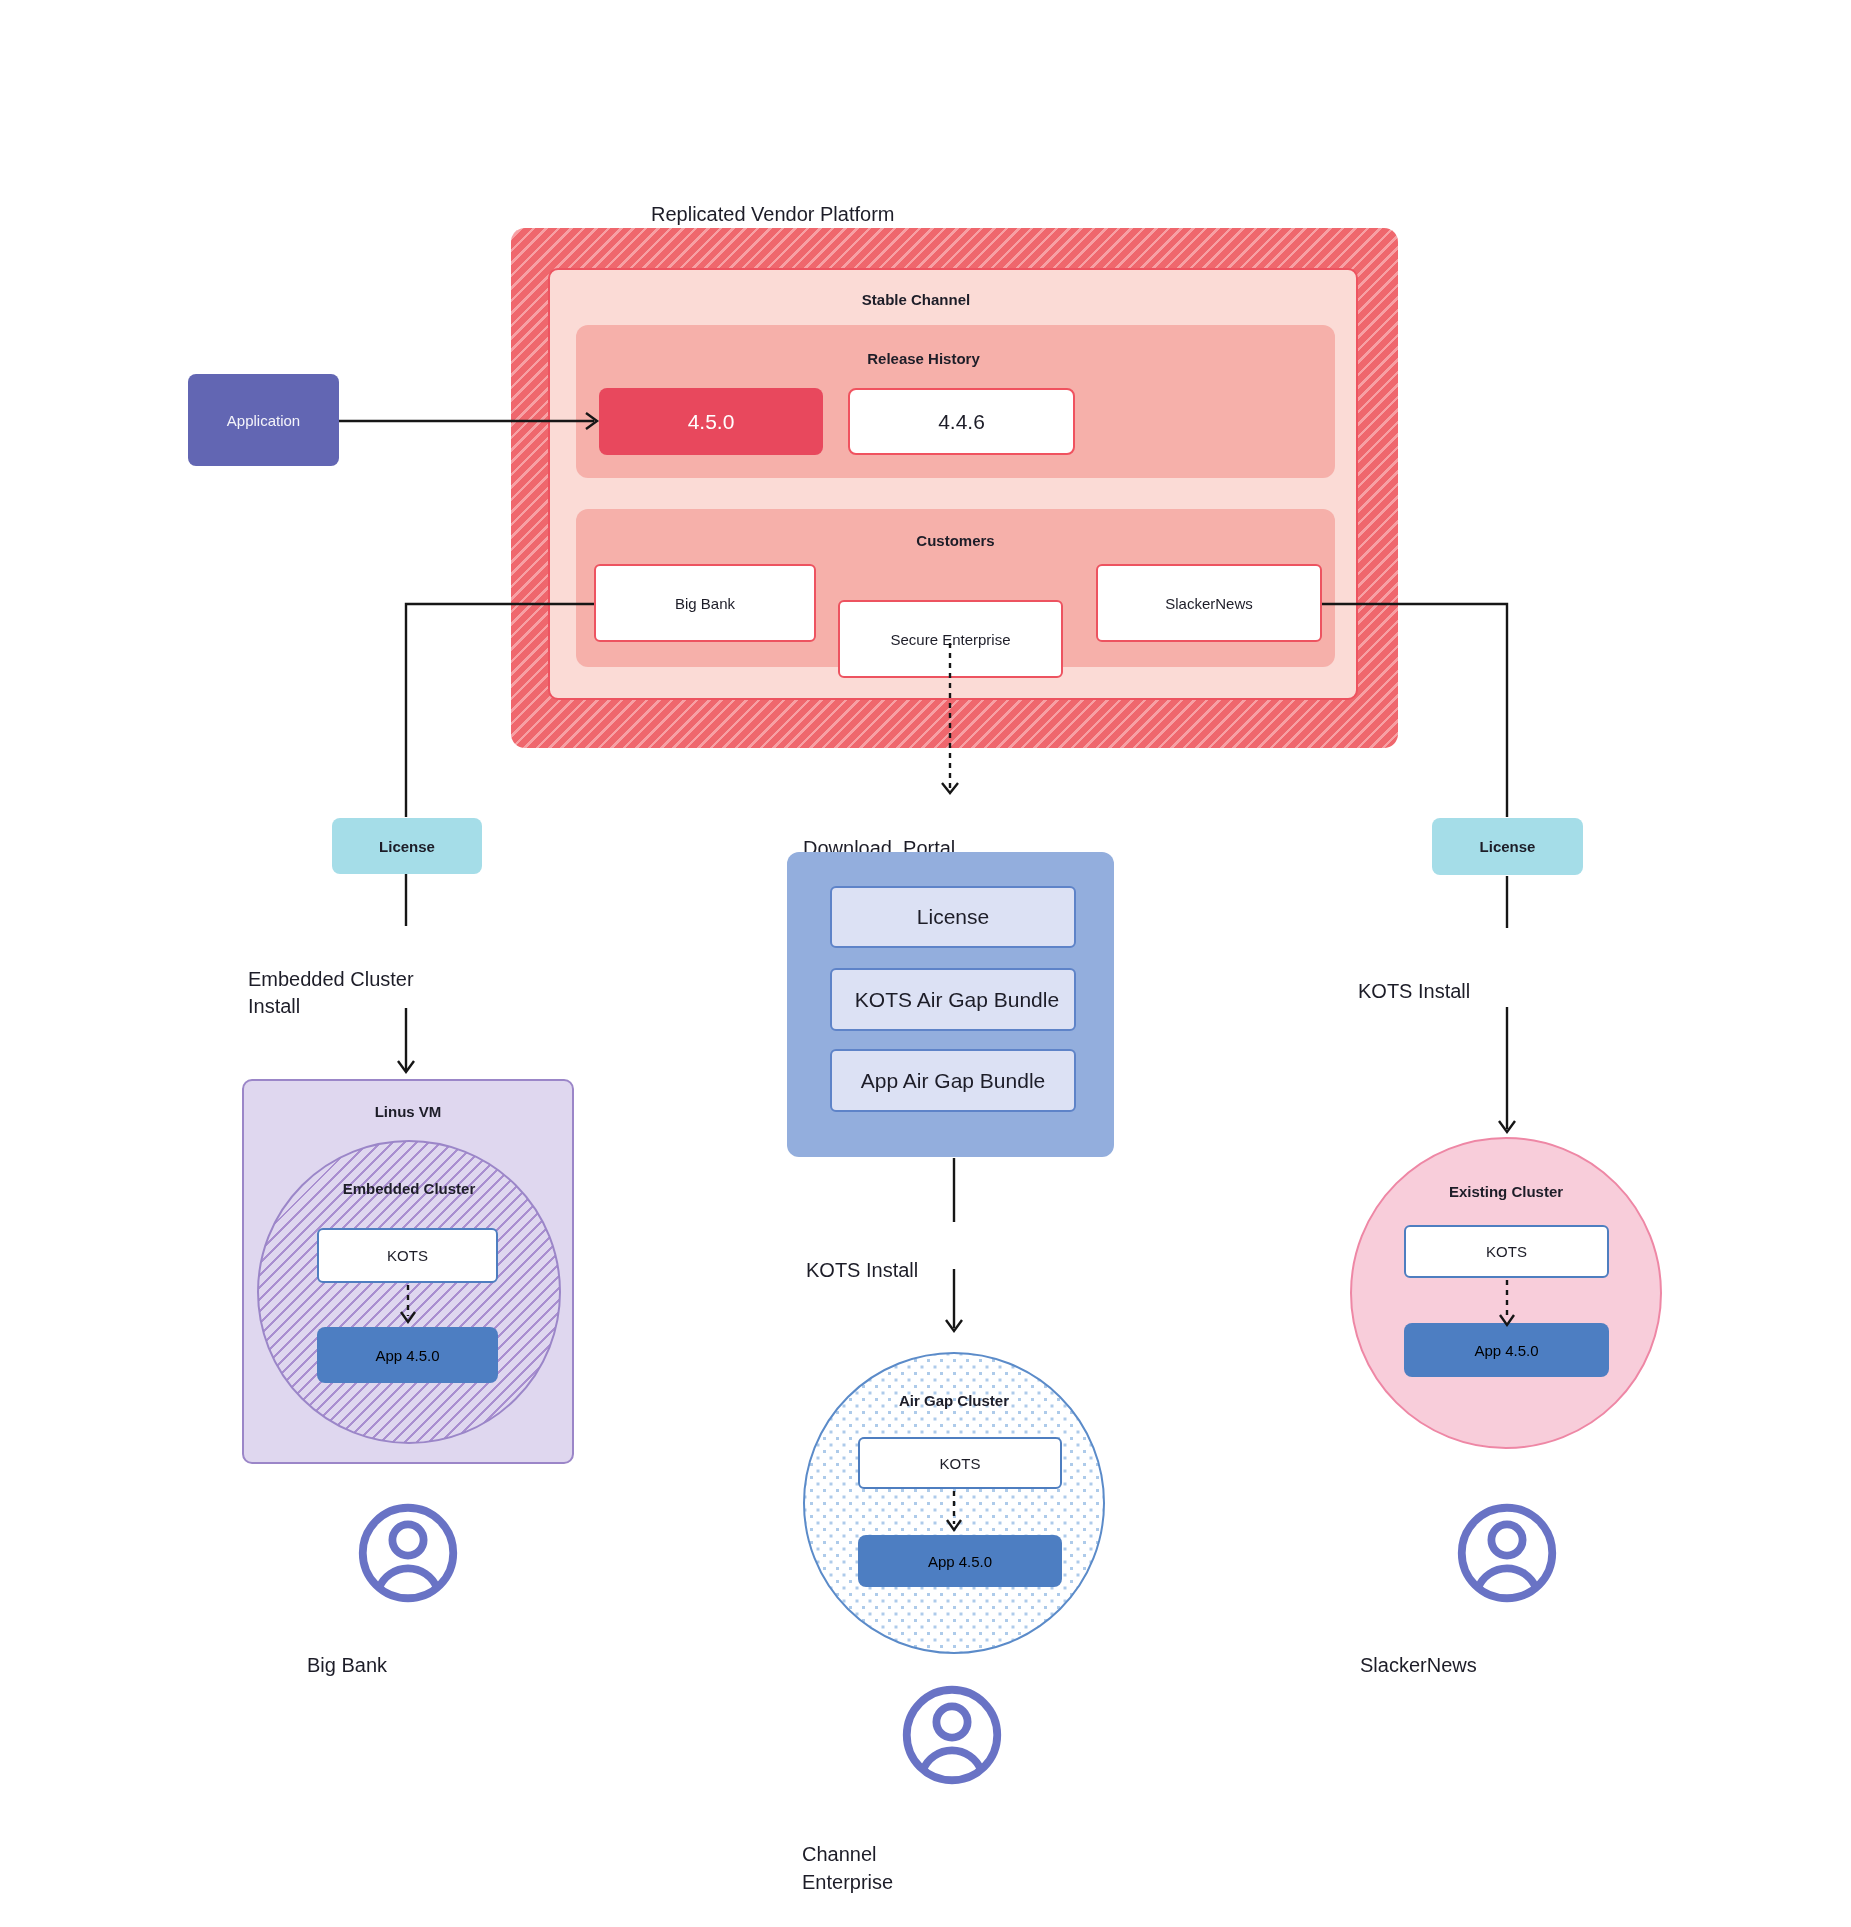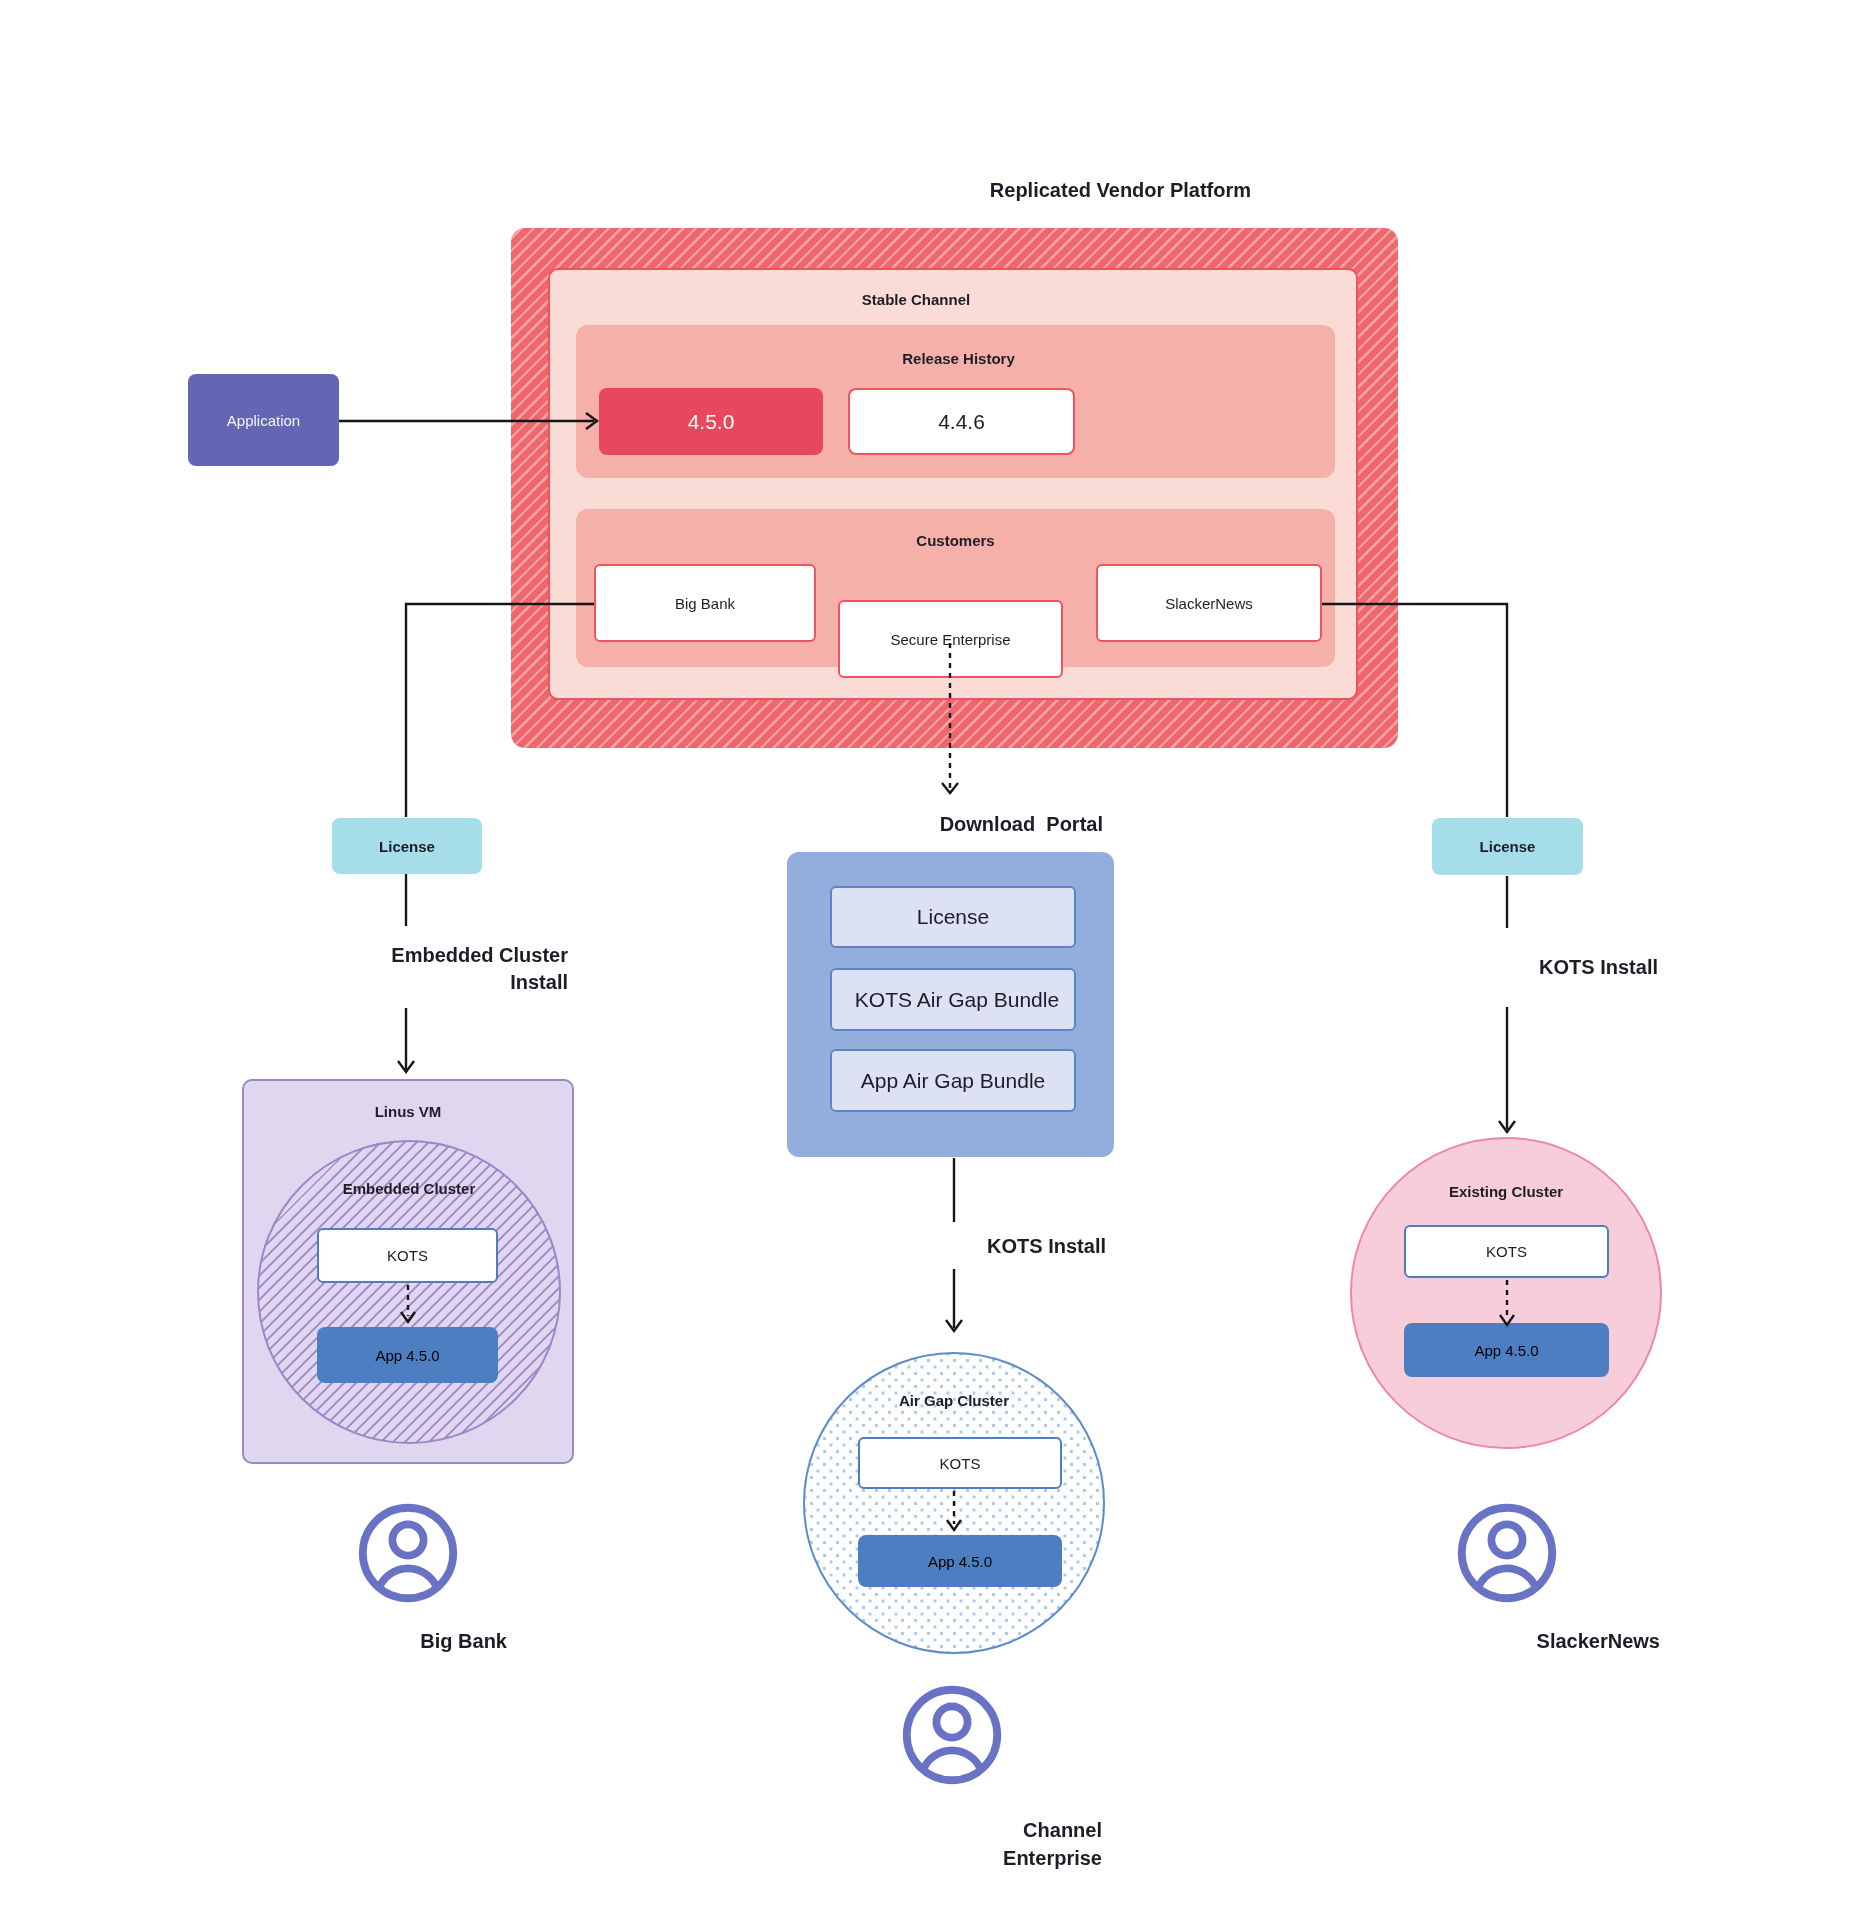--- a/index.html
+++ b/index.html
@@ -3,21 +3,21 @@
 <meta charset="utf-8">
 <style>
   html,body{margin:0;padding:0;}
   body{
     width:1851px;height:1927px;position:relative;background:#ffffff;
     font-family:"Liberation Sans","DejaVu Sans",sans-serif;color:#1d1d28;
   }
   .abs{position:absolute;box-sizing:border-box;}
   .center{display:flex;align-items:center;justify-content:center;}
   .toplab{text-align:center;font-weight:600;font-size:15px;}
-  .flowlab{text-align:right;font-weight:700;font-size:20px;line-height:27px;}
+  .flowlab{text-align:left;font-weight:400;font-size:20px;line-height:27px;margin-top:24px;}
   .smalltxt{font-size:15px;}
   .medtxt{font-size:21px;}
 
   .vendor-hatch{
     background:repeating-linear-gradient(135deg,#EF676D 0 6.3px,#F7A0A4 6.3px 8.8px);
     border-radius:14px;
   }
   .stable{background:#FBDBD6;border:2px solid #ED5360;border-radius:10px;}
   .section{background:#F6B0AA;border-radius:12px;}
   .rel-current{background:#E8485D;border-radius:8px;color:#ffffff;}
@@ -47,21 +47,21 @@
 <body>
 
 <div class="abs flowlab" style="left:651px;top:177px;width:600px;">Replicated Vendor Platform</div>
 
 <div class="abs vendor-hatch" style="left:511px;top:228px;width:887px;height:520px;"></div>
 
 <div class="abs stable" style="left:548px;top:268px;width:810px;height:432px;"></div>
 <div class="abs toplab" style="left:548px;top:291px;width:736px;">Stable Channel</div>
 
 <div class="abs section" style="left:576px;top:325px;width:759px;height:153px;"></div>
-<div class="abs toplab" style="left:579px;top:350px;width:759px;">Release History</div>
+<div class="abs toplab" style="left:544px;top:350px;width:759px;">Release History</div>
 <div class="abs center rel-current medtxt" style="left:599px;top:388px;width:224px;height:67px;">4.5.0</div>
 <div class="abs center rel-prev medtxt" style="left:848px;top:388px;width:227px;height:67px;">4.4.6</div>
 
 <div class="abs section" style="left:576px;top:509px;width:759px;height:158px;"></div>
 <div class="abs toplab" style="left:576px;top:532px;width:759px;">Customers</div>
 <div class="abs center cust smalltxt" style="left:594px;top:564px;width:222px;height:78px;">Big Bank</div>
 <div class="abs center cust smalltxt" style="left:838px;top:564px;width:225px;height:78px;padding:0 50px;margin-top:36px;">Secure Enterprise</div>
 <div class="abs center cust smalltxt" style="left:1096px;top:564px;width:226px;height:78px;">SlackerNews</div>
 
 <div class="abs center appsrc smalltxt" style="left:188px;top:374px;width:151px;height:92px;">Application</div>

